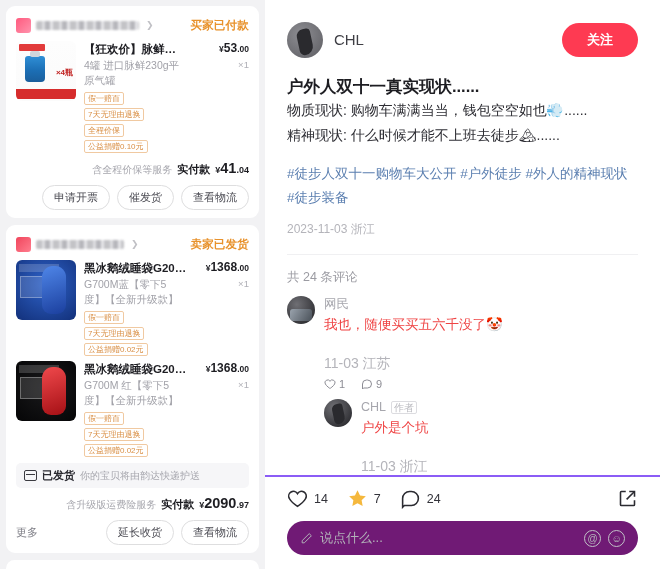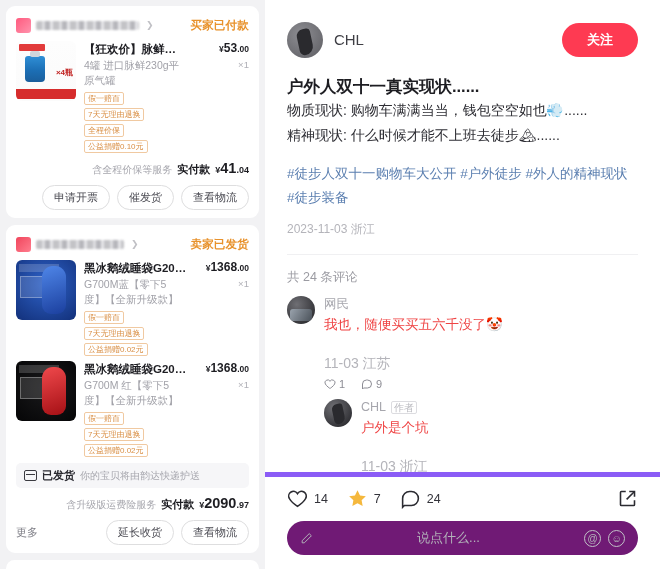--- a/index.html
+++ b/index.html
@@ -195,21 +195,21 @@
   .cmt-text { font-size: 13.5px; color: #ef4444; line-height: 21px; margin-top: 1px; }
   .cmt-meta { font-size: 14px; color: #b4b4ba; margin-top: 20px; }
   .cmt-actions { display: flex; align-items: center; gap: 16px; margin-top: 5px; }
   .act { display: flex; align-items: center; gap: 3px; font-size: 11px; color: #8d8d95; }
   .reply-block { margin-top: 9px; }
   .cmt-blurred {
     display:flex; gap:9px; align-items:center; margin-top:8px;
     filter: blur(1.4px); opacity:.6;
   }
 
-  .note-foot { border-top: 5px solid #8b5cf6; padding: 11px 22px 14px 22px; background:#fff;text-align:center; }
+  .note-foot { border-top: 2px solid #8b5cf6; padding: 11px 22px 14px 22px; background:#fff; }
   .foot-actions { display: flex; align-items: center; gap: 19px; }
   .fa { display: flex; align-items: center; gap: 6px; font-size: 12.5px; color: #33333a; }
   .fa-spacer { margin-left: auto; }
   .cmt-input {
     margin-top: 12px; background: #701a75; border-radius: 18px;
     height: 34px; display: flex; align-items: center;
     padding: 0 13px; gap: 7px;
   }
   .cmt-ph { font-size: 13px; color: #b2b2b9; flex: 1 1 auto; }
   .round-ico {

